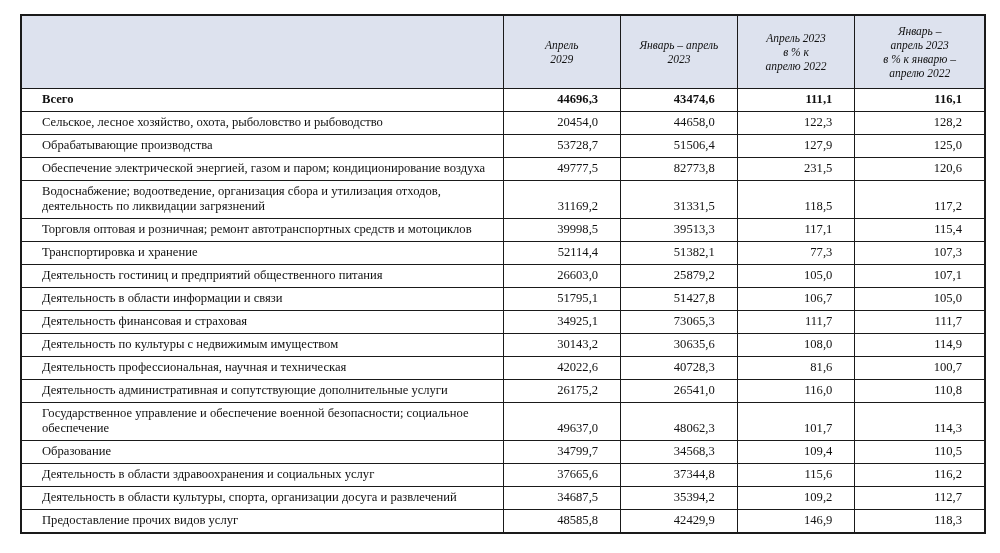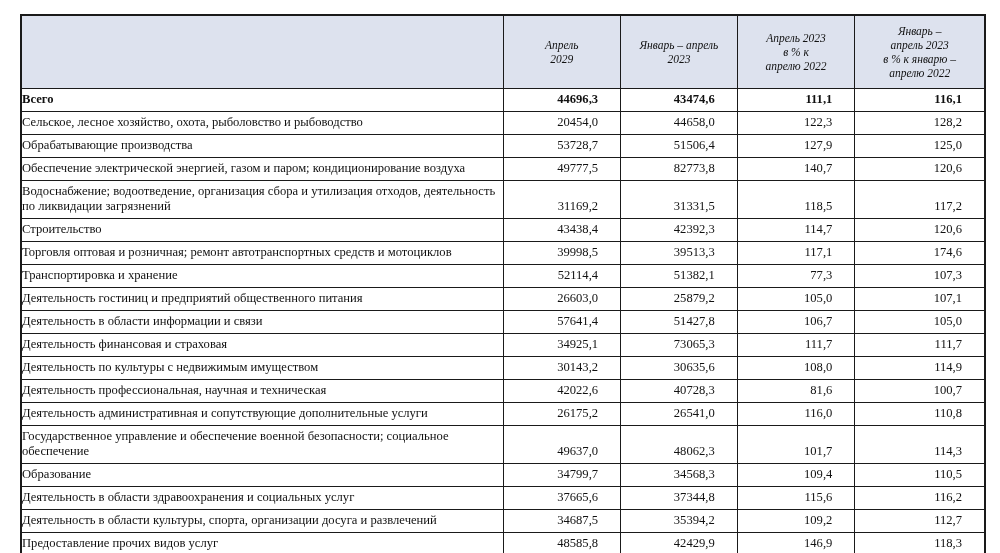--- a/index.html
+++ b/index.html
@@ -38,21 +38,21 @@
     text-align: center;
     vertical-align: middle;
     height: 68px;
     white-space: pre-line;
     border-bottom: 2px solid #1a1a1a;
     padding: 2px 4px;
   }
   td.label {
     font-size: 12.6px;
     line-height: 15px;
-    padding: 3px 6px 4px 0;
+    padding: 3px 6px 4px 20px;
     vertical-align: bottom;
     text-align: left;
   }
   td.num {
     font-size: 12.6px;
     line-height: 15px;
     padding: 3px 22px 4px 4px;
     text-align: right;
     vertical-align: bottom;
   }
@@ -107,61 +107,54 @@
           <td class="label">Обрабатывающие производства</td>
           <td class="num">53728,7</td>
           <td class="num">51506,4</td>
           <td class="num">127,9</td>
           <td class="num">125,0</td>
         </tr>
         <tr>
           <td class="label">Обеспечение электрической энергией, газом и паром; кондиционирование воздуха</td>
           <td class="num">49777,5</td>
           <td class="num">82773,8</td>
-          <td class="num">140,7</td>
+          <td class="num">231,5</td>
           <td class="num">120,6</td>
         </tr>
         <tr>
           <td class="label">Водоснабжение; водоотведение, организация сбора и утилизация отходов, деятельность по ликвидации загрязнений</td>
           <td class="num">31169,2</td>
           <td class="num">31331,5</td>
           <td class="num">118,5</td>
           <td class="num">117,2</td>
         </tr>
         <tr>
-          <td class="label">Строительство</td>
-          <td class="num">43438,4</td>
-          <td class="num">42392,3</td>
-          <td class="num">114,7</td>
-          <td class="num">120,6</td>
-        </tr>
-        <tr>
           <td class="label">Торговля оптовая и розничная; ремонт автотранспортных средств и мотоциклов</td>
           <td class="num">39998,5</td>
           <td class="num">39513,3</td>
           <td class="num">117,1</td>
-          <td class="num">174,6</td>
+          <td class="num">115,4</td>
         </tr>
         <tr>
           <td class="label">Транспортировка и хранение</td>
           <td class="num">52114,4</td>
           <td class="num">51382,1</td>
           <td class="num">77,3</td>
           <td class="num">107,3</td>
         </tr>
         <tr>
           <td class="label">Деятельность гостиниц и предприятий общественного питания</td>
           <td class="num">26603,0</td>
           <td class="num">25879,2</td>
           <td class="num">105,0</td>
           <td class="num">107,1</td>
         </tr>
         <tr>
           <td class="label">Деятельность в области информации и связи</td>
-          <td class="num">57641,4</td>
+          <td class="num">51795,1</td>
           <td class="num">51427,8</td>
           <td class="num">106,7</td>
           <td class="num">105,0</td>
         </tr>
         <tr>
           <td class="label">Деятельность финансовая и страховая</td>
           <td class="num">34925,1</td>
           <td class="num">73065,3</td>
           <td class="num">111,7</td>
           <td class="num">111,7</td>

